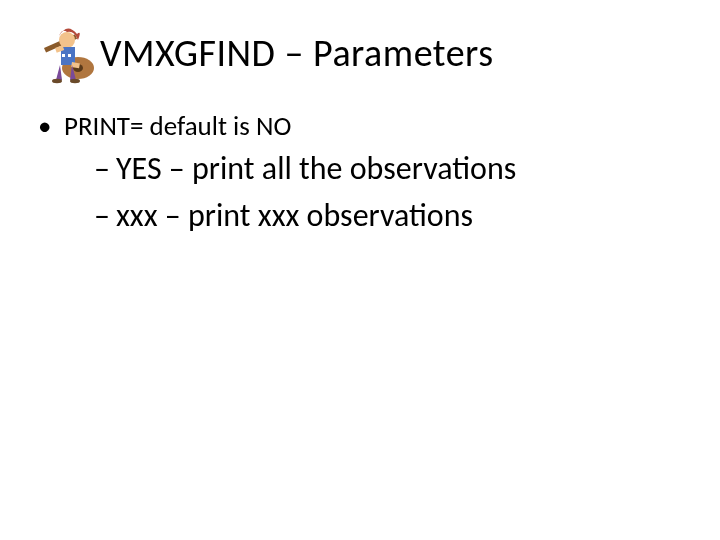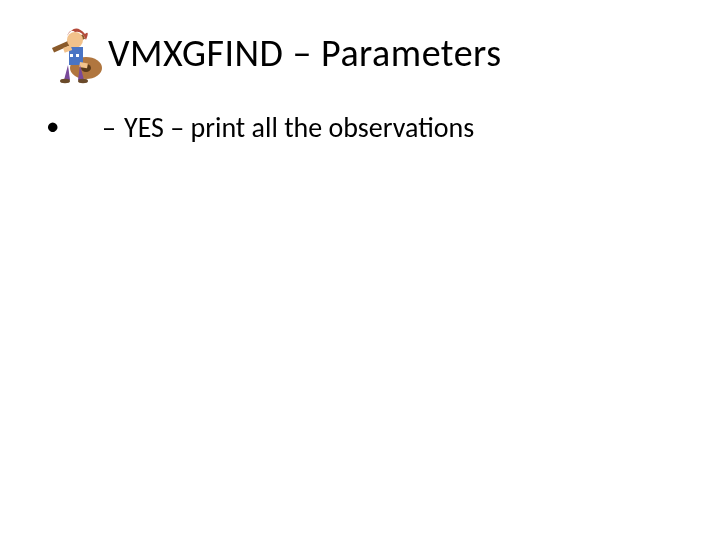--- a/index.html
+++ b/index.html
@@ -10,21 +10,21 @@
     background: #ffffff;
     font-family: "Calibri", "Segoe UI", Arial, sans-serif;
     color: #000000;
     overflow: hidden;
   }
   .slide {
     position: relative;
     width: 720px;
     height: 540px;
     box-sizing: border-box;
-    padding: 20px 40px 20px 40px;
+    padding: 20px 40px 20px 32px;
   }
   .title-row {
     display: flex;
     align-items: center;
     gap: 4px;
     margin-top: 4px;
     margin-bottom: 24px;
   }
   .clipart {
     width: 70px;
@@ -56,21 +56,21 @@
     left: 0;
     top: 0;
     font-size: 27px;
   }
   ul.level2 {
     list-style: none;
     margin: 2px 0 0 0;
     padding: 0 0 0 30px;
   }
   ul.level2 > li {
-    font-size: 28px;
+    font-size: 32px;
     line-height: 1.45;
     padding-left: 22px;
     position: relative;
   }
   ul.level2 > li::before {
     content: "–";
     position: absolute;
     left: 0;
     top: 0;
   }
@@ -98,21 +98,25 @@
         <ellipse cx="43" cy="57" rx="5" ry="2.2" fill="#6a4a2a"></ellipse>
         <rect x="30" y="30" width="3" height="3" fill="#fff"></rect>
         <rect x="36" y="30" width="3" height="3" fill="#fff"></rect>
       </svg>
     </span>
     <div class="title">VMXGFIND – Parameters</div>
   </div>
 
   <ul class="level1">
     <li>
+      <span>PRINT= default is NO</span>
       <ul class="level2">
         <li>
           <span>YES – print all the observations</span>
+        </li>
+        <li>
+          <span>xxx – print xxx observations</span>
         </li>
       </ul>
     </li>
   </ul>
 
 </div>
 
 </body></html>

